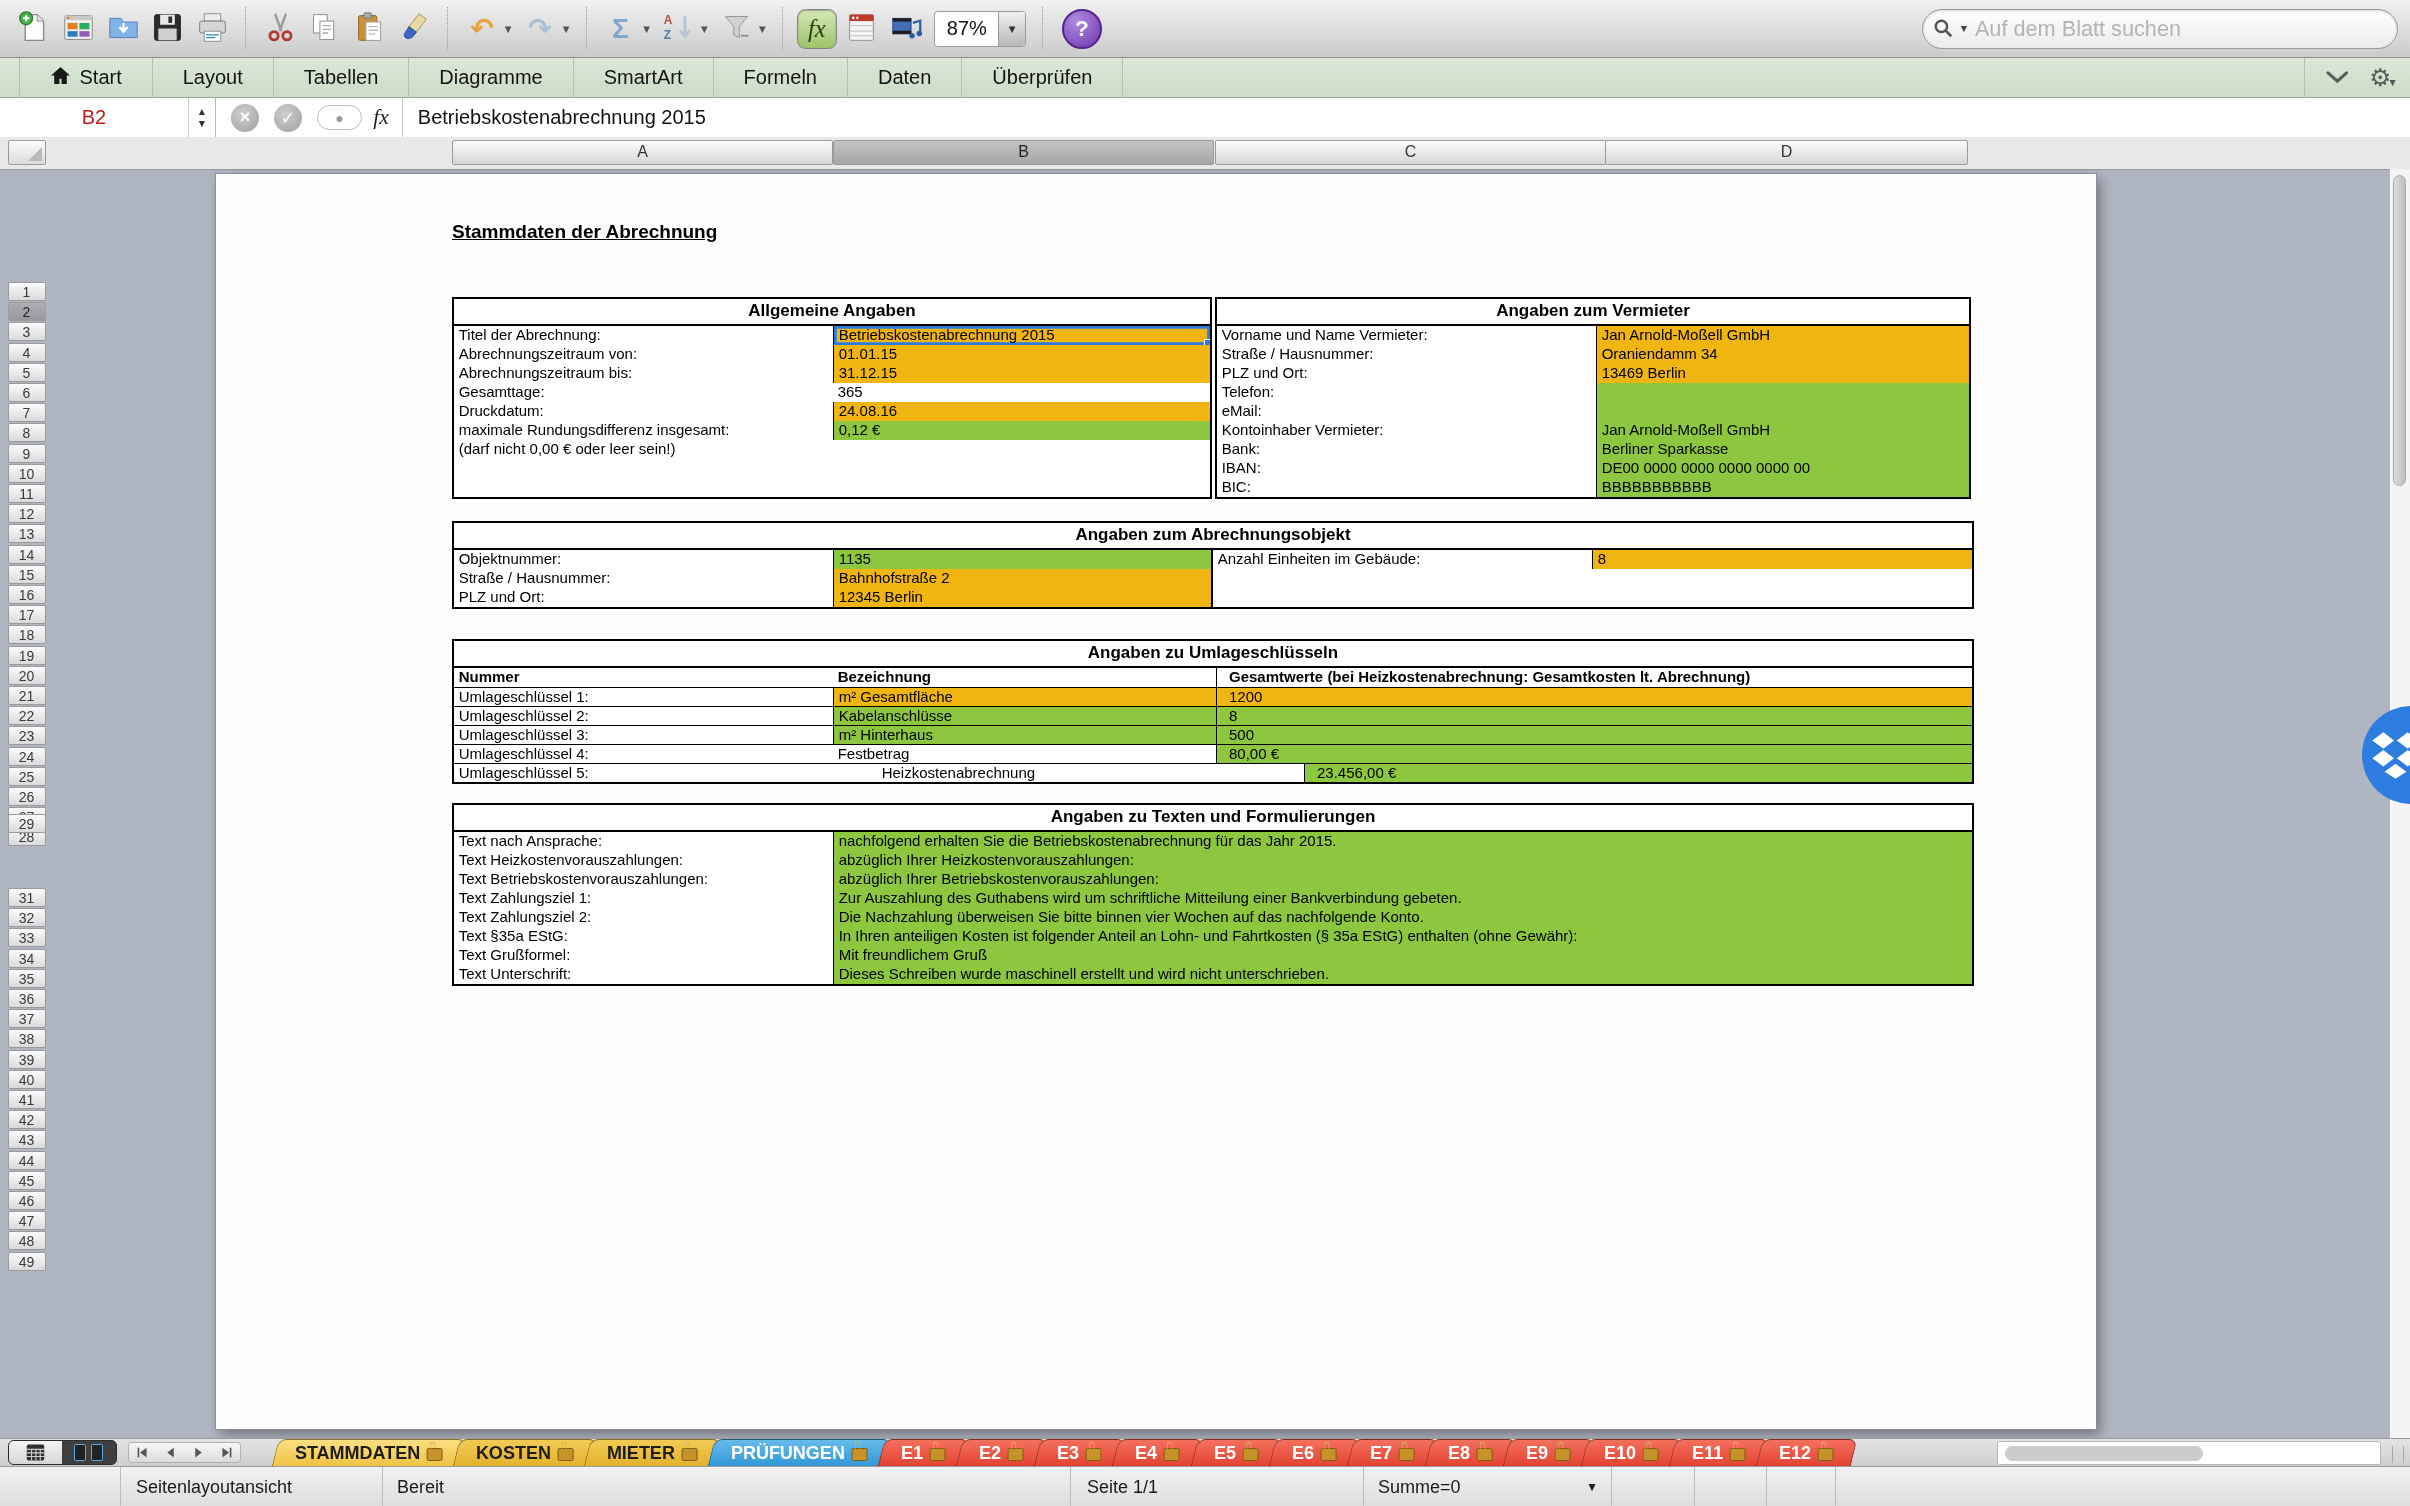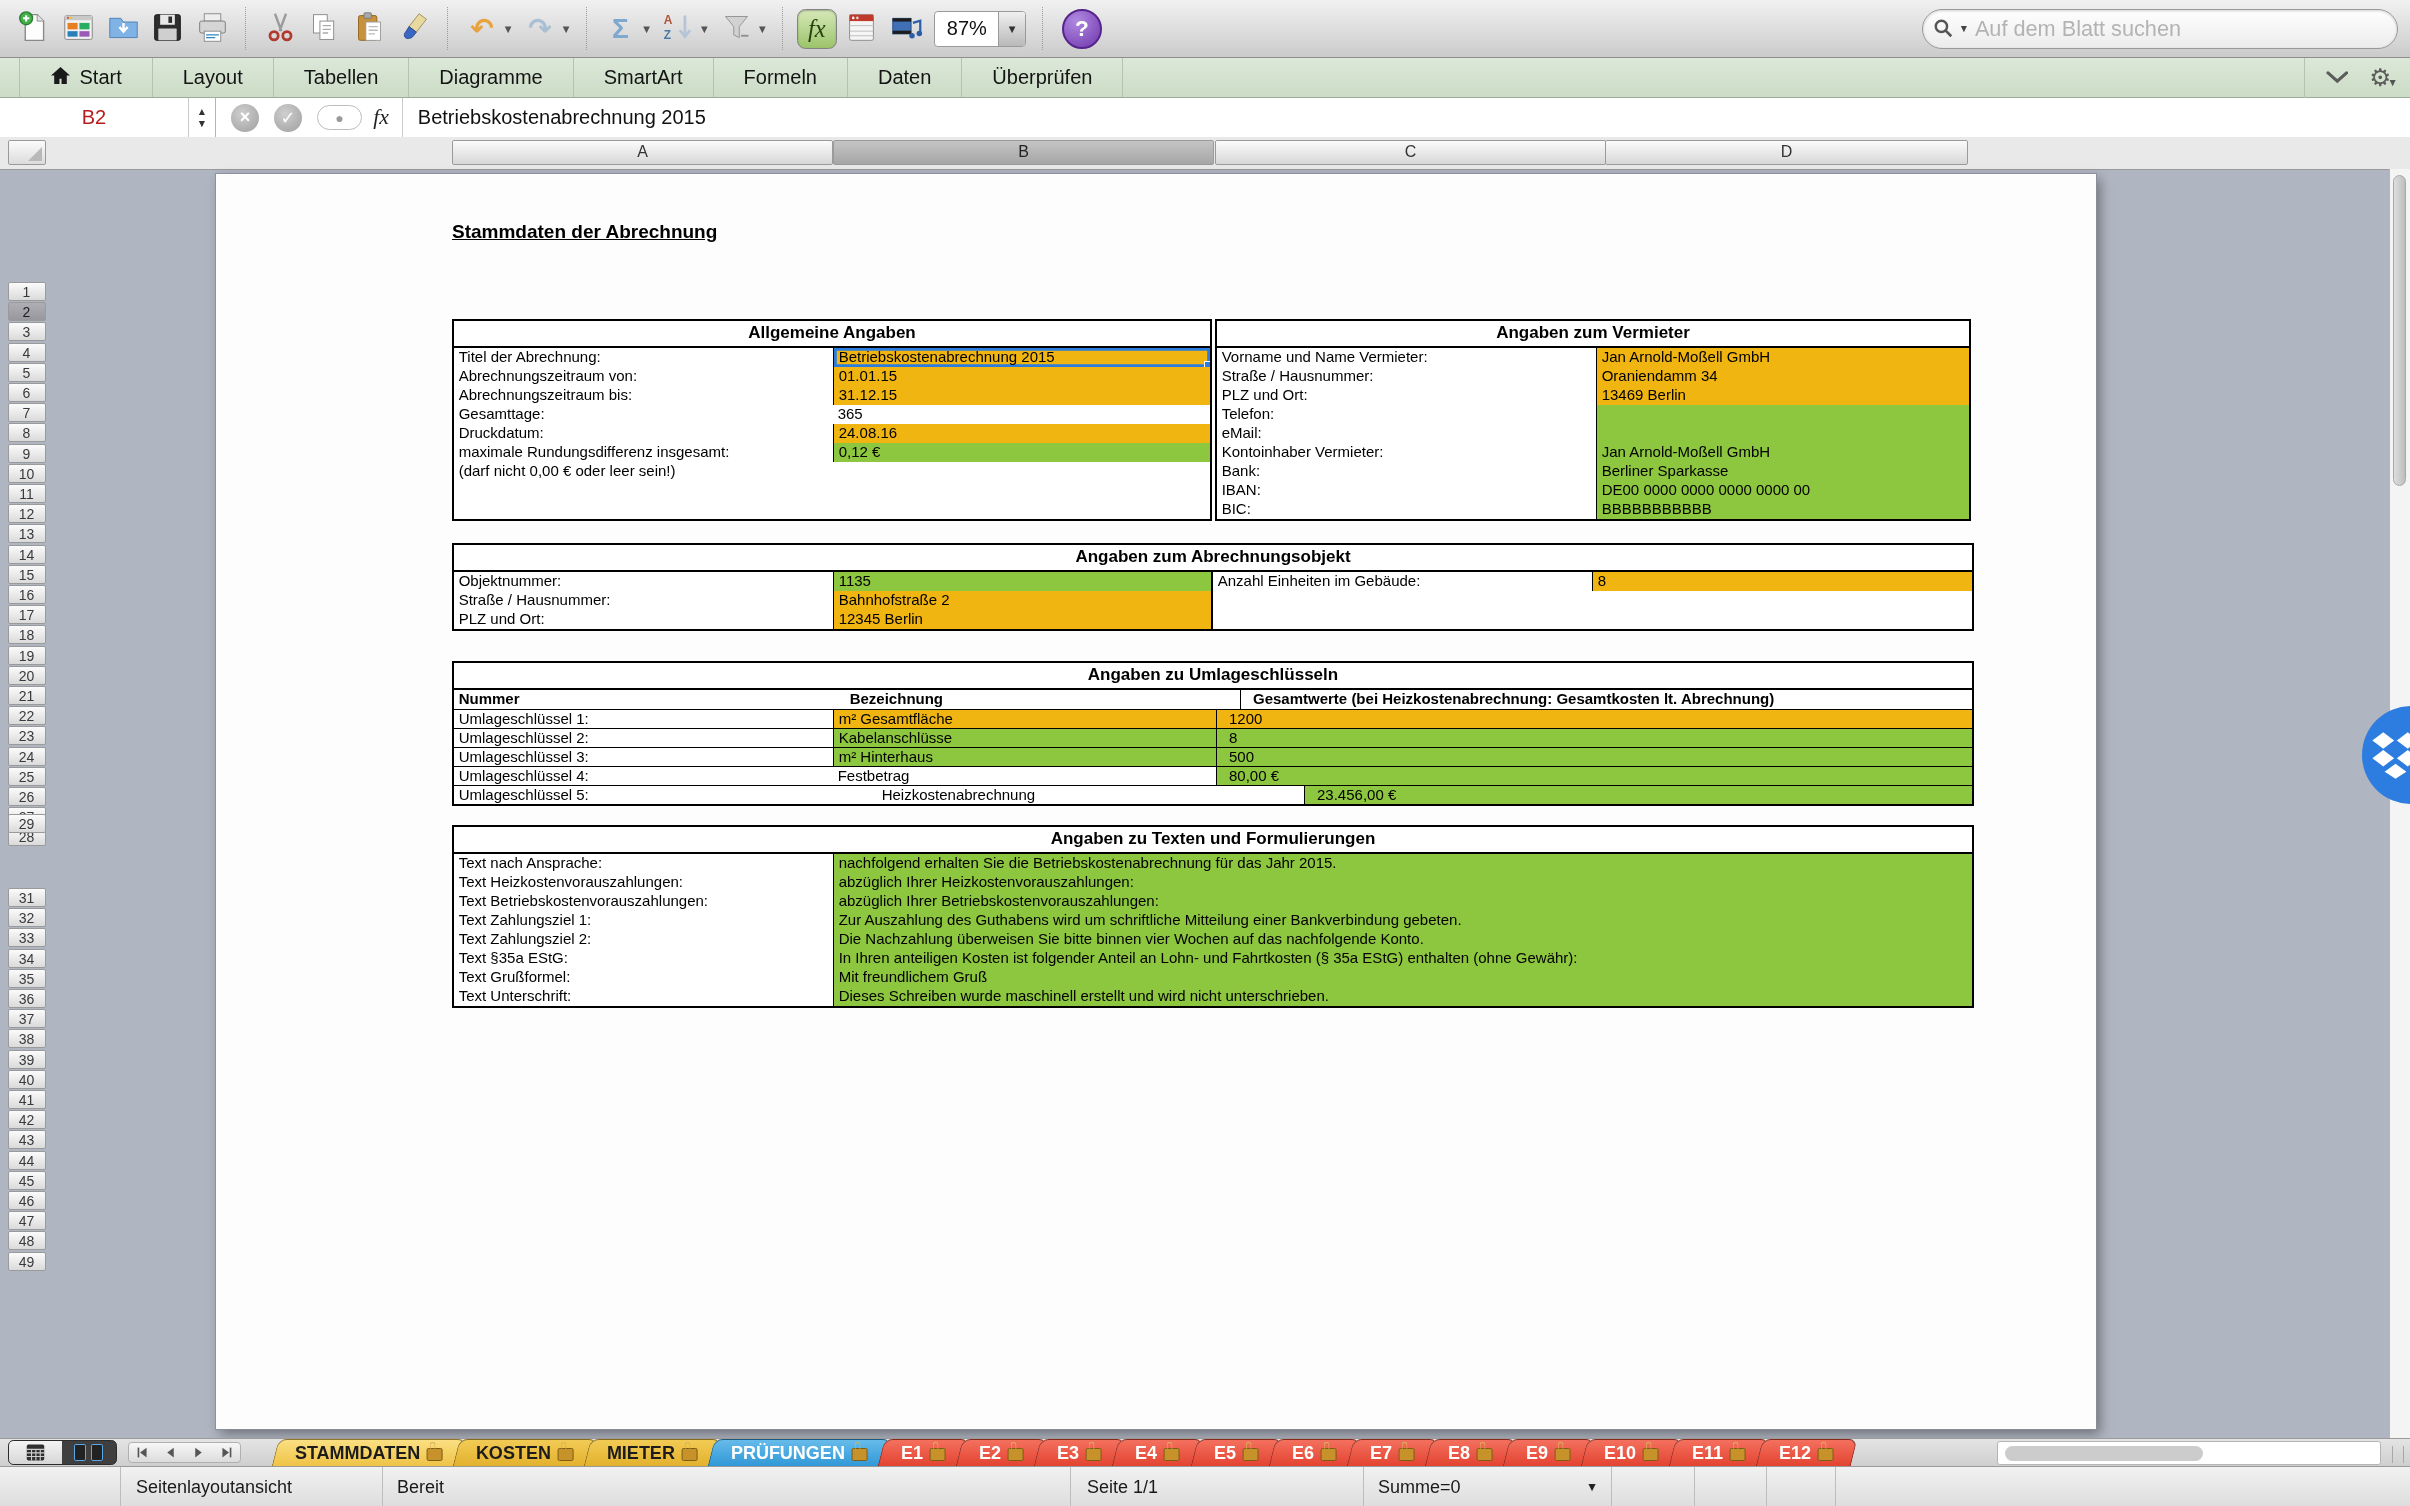--- a/index.html
+++ b/index.html
@@ -84,40 +84,40 @@
   .rowhead{position:absolute;left:7.5px;width:38px;box-sizing:border-box;border:0.9px solid #9a9a9a;
     border-radius:1.9px;background:linear-gradient(#FBFBFB,#DADADA);
     display:flex;align-items:center;justify-content:center;font-size:14px;color:#3a3a3a;}
   .rowhead.sel{background:linear-gradient(#AEAEB4,#97979D);color:#1d1d1d;}
 
   .page{position:absolute;left:216px;top:37px;width:1880px;height:1255px;background:#FDFDFD;
     box-shadow:0 0 0 0.9px #8A8F99,3.8px 4.7px 11.3px rgba(0,0,0,.38);}
   .ptitle{position:absolute;left:236px;top:47px;font-size:19px;font-weight:bold;
     text-decoration:underline;color:#000;}
 
-  .tbl{position:absolute;border:2.8px solid #000;box-sizing:border-box;background:#fff;margin-top:22px;}
+  .tbl{position:absolute;border:2.8px solid #000;box-sizing:border-box;background:#fff;}
   .thead{height:24.5px;border-bottom:2.8px solid #000;display:flex;align-items:center;justify-content:center;
     font-weight:bold;font-size:17px;color:#000;}
   .trow{display:flex;height:19px;font-size:15px;line-height:18px;color:#000;}
   .tlabel{width:379px;padding-left:4.7px;box-sizing:border-box;white-space:nowrap;overflow:hidden;}
   .tval{flex:1;padding-left:4.7px;box-sizing:border-box;white-space:nowrap;overflow:hidden;position:relative;}
   .bg-orange{background:#F1B512;}
   .bg-green{background:#8DC63F;}
   .bg-white{background:#fff;}
   .edge{border-left:1.9px solid #000;}
   .selcell{box-shadow:inset 0 0 0 2.8px #2B7CDE;}
   .selcell::after{content:"";position:absolute;right:-5.6px;bottom:-5.6px;width:9.4px;height:9.4px;
     background:#2B7CDE;border:1.9px solid #fff;z-index:6;}
 
   .t2body{display:flex;}
   .t2left{width:757px;border-right:2.8px solid #000;}
   .t2right{flex:1;}
 
   .t3colhead{display:flex;height:19px;border-bottom:1.9px solid #000;font-weight:bold;font-size:15px;
-    line-height:18px;gap:12px;}
+    line-height:18px;}
   .t3row{display:flex;height:18px;border-bottom:1.9px solid #000;font-size:15px;line-height:17px;}
   .t3row:last-child{border-bottom:none;gap:44px;}
   .c1{width:379px;padding-left:4.7px;box-sizing:border-box;white-space:nowrap;overflow:hidden;}
   .c2{width:383px;padding-left:4.7px;box-sizing:border-box;white-space:nowrap;overflow:hidden;}
   .c3{flex:1;border-left:1.9px solid #000;padding-left:12px;box-sizing:border-box;white-space:nowrap;overflow:hidden;}
 
   .pfooter{position:absolute;left:236px;top:848px;width:1522px;height:22.6px;box-sizing:border-box;
     border:1.9px solid #000;display:flex;align-items:center;justify-content:center;
     font-size:14.6px;white-space:nowrap;color:#000;background:#fff;}
 

